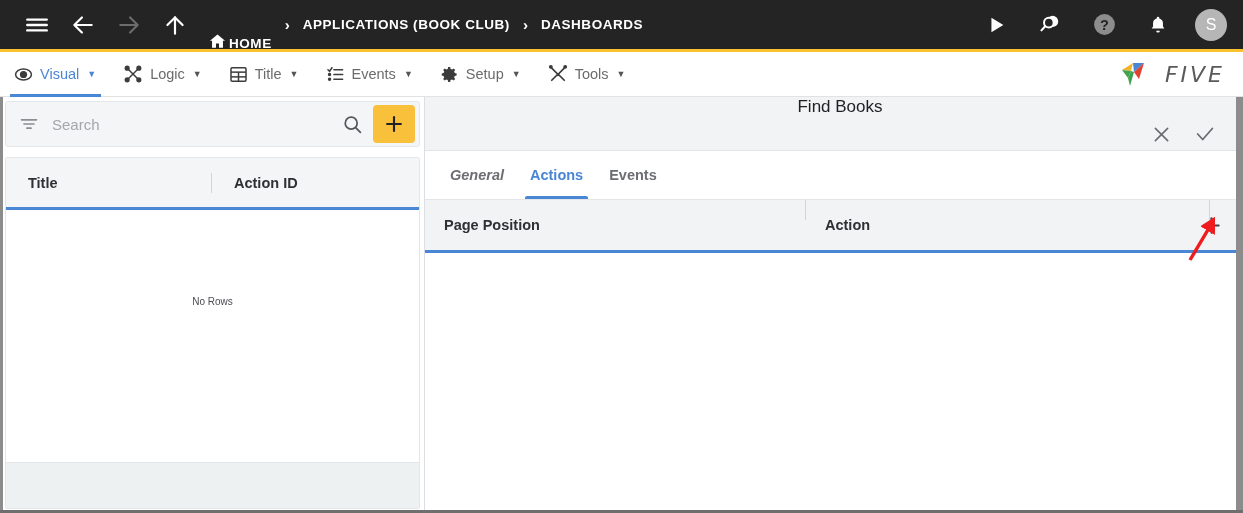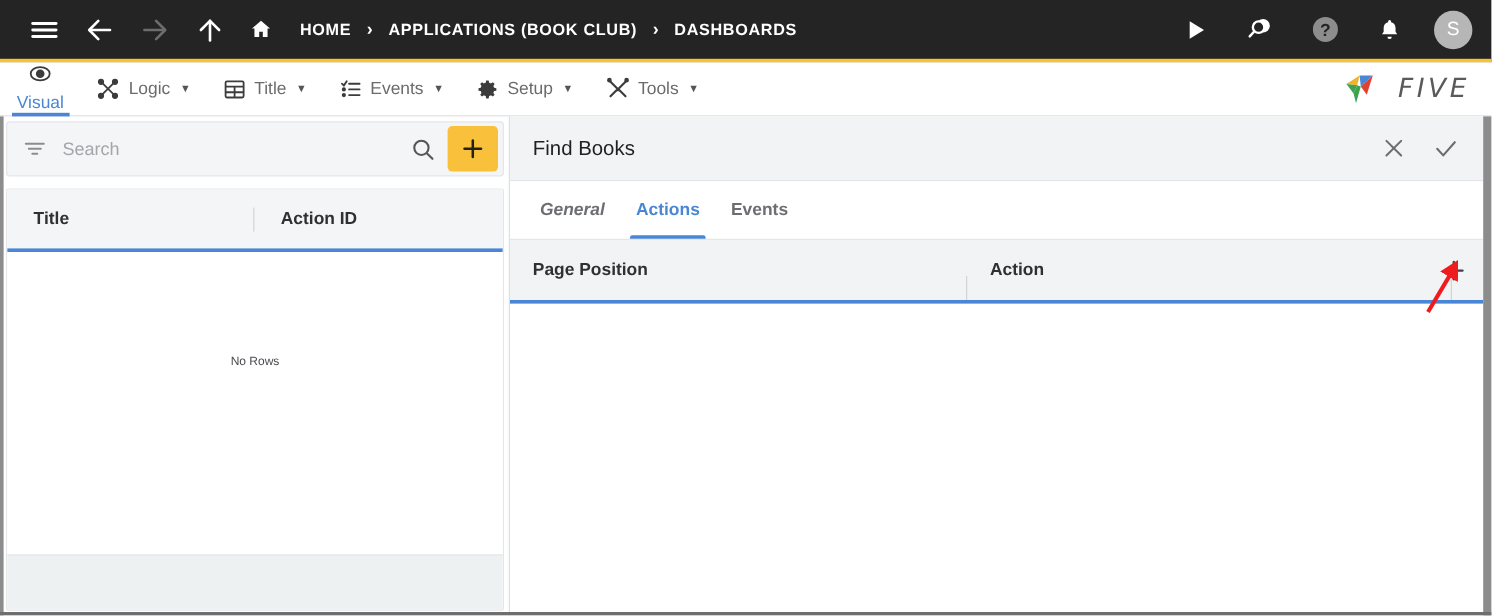--- a/index.html
+++ b/index.html
@@ -19,21 +19,21 @@
     border-bottom: 3px solid #f9c22e;
   }
   .tb-icon {
     display: flex; align-items: center; justify-content: center;
     color: #ffffff; flex: none;
   }
   .tb-hamburger { width: 46px; height: 52px; margin-left: 14px; }
   .tb-nav { width: 46px; height: 52px; }
   .tb-nav.dim { color: #6d6d6d; }
   .crumb-home {
-    display: flex; align-items: center; gap: 23px;
+    display: flex; align-items: flex-end; gap: 2px;
     margin-left: 10px; color: #fff; height: 52px;
   }
   .crumb-label {
     font-size: 13.5px; font-weight: bold; letter-spacing: .55px; color: #fff;
     white-space: nowrap;
   }
   .crumb-sep {
     color: #ffffff; font-size: 15px; font-weight: bold;
     padding: 0 13px; display: flex; align-items: center; height: 52px;
   }
@@ -59,21 +59,21 @@
     display: flex; align-items: center;
   }
   .menu-item {
     display: flex; align-items: center; gap: 7px;
     height: 45px; padding: 0 13px 0 14px;
     color: #6b6b6b; font-size: 14.5px; position: relative;
     cursor: default;
   }
   .menu-item .mi-ico { display: flex; align-items: center; color: #3c3c3c; }
   .menu-item .caret { font-size: 9px; color: #555; margin-left: 1px; }
-  .menu-item.active { color: #4a86d6; flex-direction: column; }
+  .menu-item.active { color: #4a86d6; }
   .menu-item.active .mi-ico { color: #3c3c3c; }
   .menu-item.active .caret { color: #4a86d6; }
   .menu-item.active::after {
     content: ""; position: absolute; left: 10px; right: 8px; bottom: 0;
     height: 3px; background: #4a86d6;
   }
   .five-logo {
     margin-left: auto; display: flex; align-items: center; gap: 17px;
     padding-right: 18px;
     font-style: italic;
@@ -125,21 +125,21 @@
   .no-rows { font-size: 10px; color: #4a4c50; }
   .grid-foot { height: 46px; background: #eef1f2; border-top: 1px solid #e4e6ea; flex: none; }
 
   
   .right-panel {
     position: absolute; left: 424px; top: 97px; width: 812px; height: 416px;
     background: #ffffff; border-left: 1px solid #dcdee1;
   }
   .rp-header {
     height: 54px; background: #f1f3f4; border-bottom: 1px solid #e2e4e7;
-    display: flex; align-items: center;
+    display: flex; align-items: center; flex-direction: column;
   }
   .rp-title { font-size: 17px; color: #1f2023; padding-left: 19px; }
   .rp-actions { margin-left: auto; display: flex; align-items: center; padding-right: 14px; gap: 10px; }
   .rp-actions .ico-btn {
     width: 34px; height: 34px; display: flex; align-items: center;
     justify-content: center; color: #6a6c70; cursor: pointer;
   }
   .rp-tabs {
     height: 49px; background: #fff; border-bottom: 1px solid #e4e6e9;
     display: flex; align-items: flex-end; padding-left: 19px;
@@ -151,21 +151,21 @@
   }
   .tab:first-child { padding-left: 6px; font-style: italic; }
   .tab.active { color: #4a86d6; }
   .tab.active::after {
     content: ""; position: absolute; left: 8px; right: 8px; bottom: 0;
     height: 3px; background: #4a86d6; border-radius: 2px 2px 0 0;
   }
   .rp-grid { position: relative; }
   .rg-head {
     height: 53px; background: #f1f3f4; border-bottom: 3px solid #4a86d6;
-    display: flex; align-items: flex-end; position: relative;
+    display: flex; align-items: flex-start; position: relative;
   }
   .rg-cell {
     font-size: 14.5px; font-weight: bold; color: #2f3033;
     display: flex; align-items: center; height: 100%; padding-left: 19px;
   }
   .rg-div { width: 1px; height: 20px; background: #d2d4d8; }
   .rg-add {
     position: absolute; right: 10px; top: 50%; transform: translateY(-50%);
     width: 30px; height: 30px; display: flex; align-items: center;
     justify-content: center; color: #3f4145; cursor: pointer;

